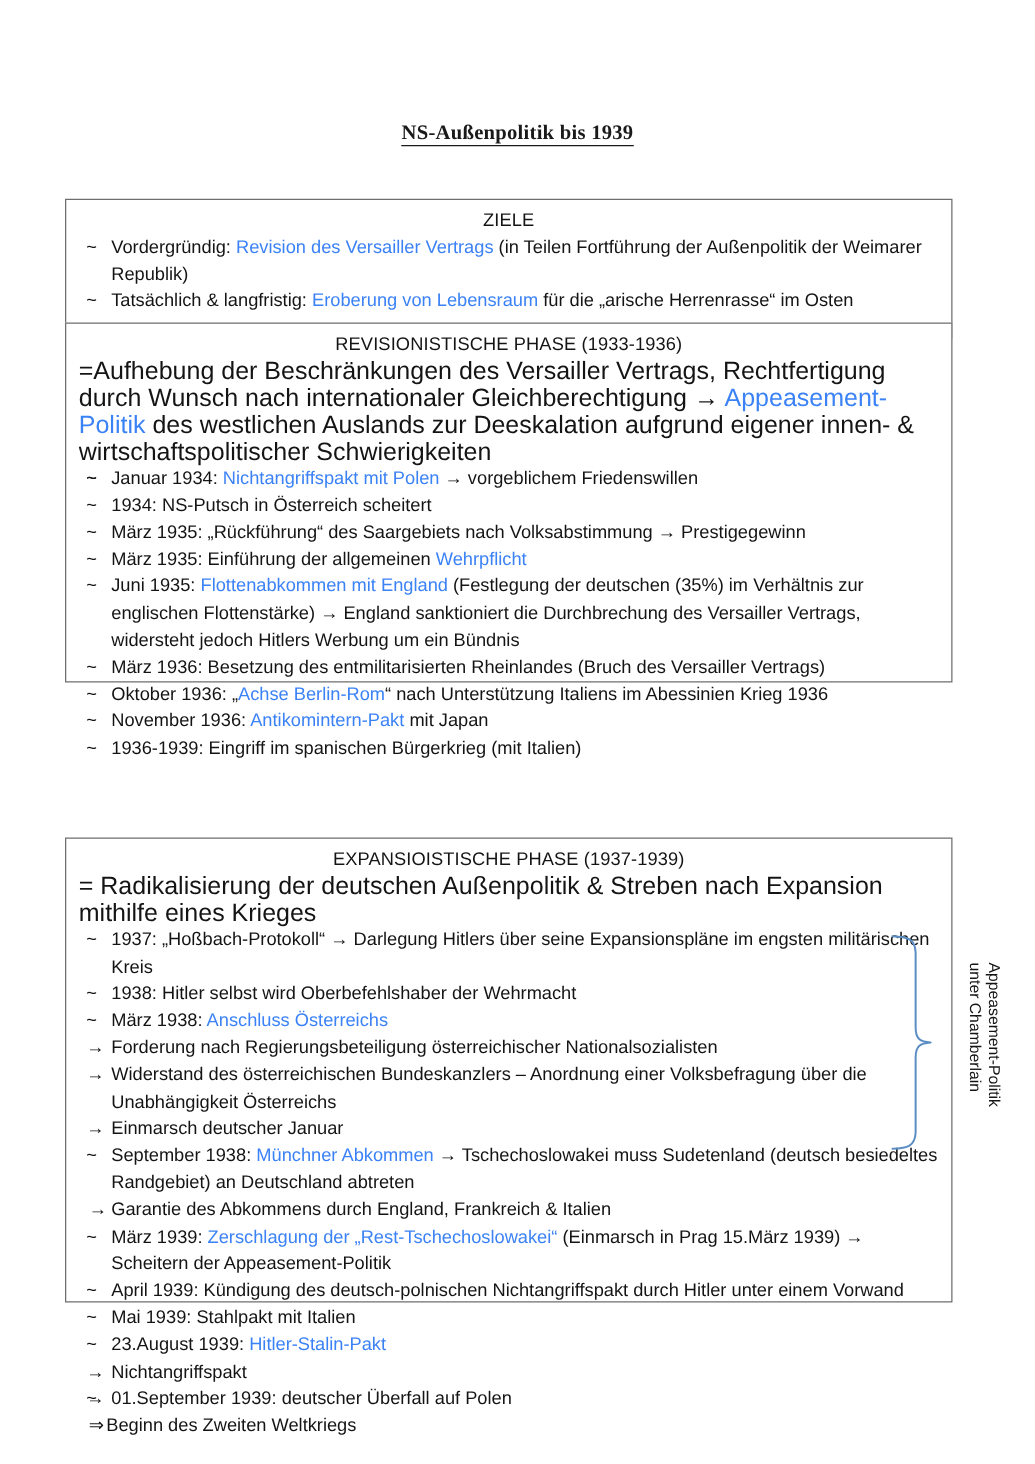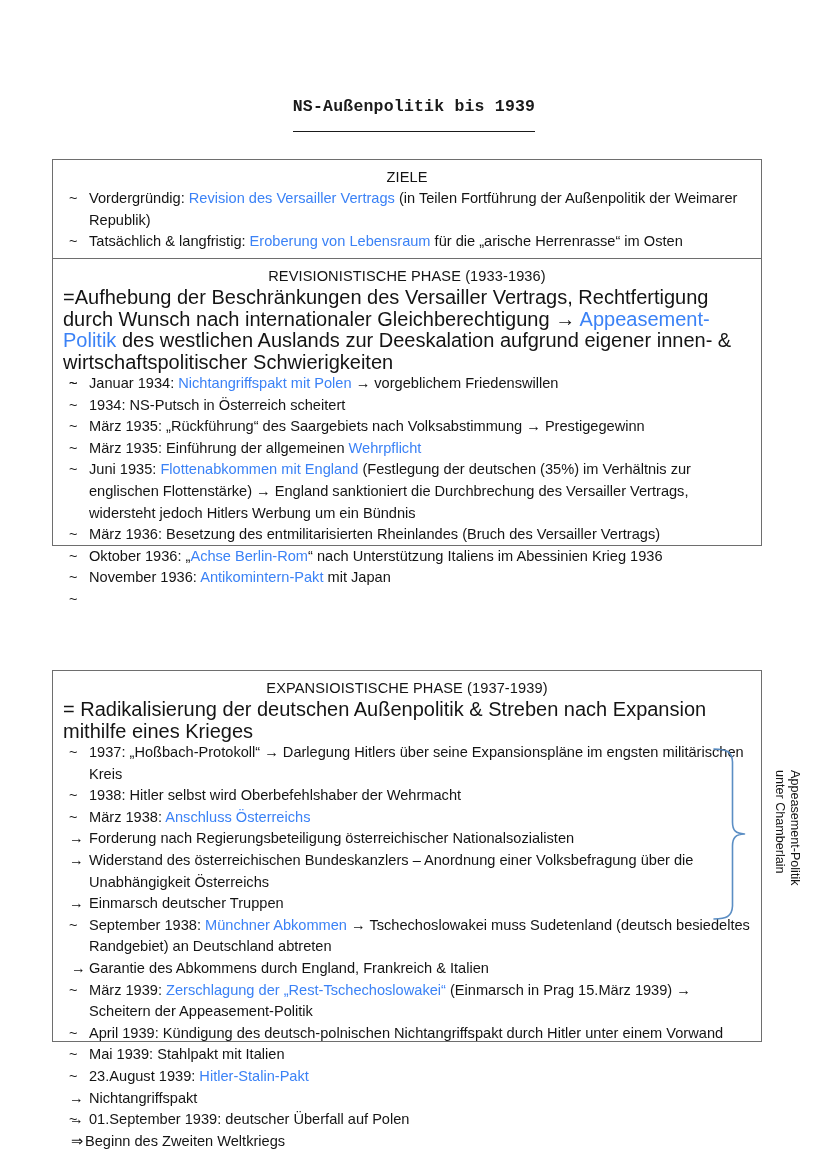--- a/index.html
+++ b/index.html
@@ -31,22 +31,21 @@
     width: 828px;
     text-align: center;
     font-family: "Liberation Serif", serif;
     font-size: 16.5px;
     font-weight: 700;
     letter-spacing: 0.2px;
     color: #1a1a1a;
   }
   .doc-title span {
     border-bottom: 1.5px solid #1a1a1a;
-    padding-bottom: 15px;
-    font-family: Liberation Mono, monospace;
+    padding-bottom: 1px;
   }
 
   
   .box {
     position: absolute;
     left: 52px;
     width: 710px;
     box-sizing: border-box;
     border: 1.3px solid #6e6e6e;
     background: #ffffff;
@@ -172,34 +171,34 @@
     <ul class="items">
         <li><span class="bullet">~</span></li>
         <li><span class="bullet">~</span><span><span>Januar 1934: </span><span class="lnk">Nichtangriffspakt mit Polen</span><span> → vorgeblichem Friedenswillen</span></span></li>
         <li><span class="bullet">~</span><span><span>1934: NS-Putsch in Österreich scheitert</span></span></li>
         <li><span class="bullet">~</span><span><span>März 1935: „Rückführung“ des Saargebiets nach Volksabstimmung → Prestigegewinn</span></span></li>
         <li><span class="bullet">~</span><span><span>März 1935: Einführung der allgemeinen </span><span class="lnk">Wehrpflicht</span></span></li>
         <li><span class="bullet">~</span><span><span>Juni 1935: </span><span class="lnk">Flottenabkommen mit England</span><span> (Festlegung der deutschen (35%) im Verhältnis zur englischen Flottenstärke)  → England sanktioniert die Durchbrechung des Versailler Vertrags, widersteht jedoch Hitlers Werbung um ein Bündnis</span></span></li>
         <li><span class="bullet">~</span><span><span>März 1936: Besetzung des entmilitarisierten Rheinlandes (Bruch des Versailler Vertrags)</span></span></li>
         <li><span class="bullet">~</span><span><span>Oktober 1936: „</span><span class="lnk">Achse Berlin-Rom</span><span>“ nach Unterstützung Italiens im Abessinien Krieg 1936</span></span></li>
         <li><span class="bullet">~</span><span><span>November 1936: </span><span class="lnk">Antikomintern-Pakt</span><span> mit Japan</span></span></li>
-        <li><span class="bullet">~</span></li>
+        <li><span class="bullet">~</span><span><span>1936-1939: Eingriff im spanischen Bürgerkrieg (mit Italien)</span></span></li>
       </ul>
   </div>
 
   <div class="box" id="box-expansion">
     <div class="box-title">EXPANSIOISTISCHE PHASE (1937-1939)</div>
     <div class="lead"><span>= Radikalisierung der deutschen Außenpolitik &amp; Streben nach Expansion mithilfe eines Krieges</span></div>
     <ul class="items">
         <li><span class="bullet">~</span><span><span>1937: „Hoßbach-Protokoll“ → Darlegung Hitlers über seine Expansionspläne im engsten militärischen Kreis</span></span></li>
         <li><span class="bullet">~</span><span><span>1938: Hitler selbst wird Oberbefehlshaber der Wehrmacht</span></span></li>
         <li><span class="bullet">~</span><span><span>März 1938: </span><span class="lnk">Anschluss Österreichs</span></span></li>
         <li class="deep"><span class="bullet">→</span><span><span>Forderung nach Regierungsbeteiligung österreichischer Nationalsozialisten</span></span></li>
         <li class="deep"><span class="bullet">→</span><span><span>Widerstand des österreichischen Bundeskanzlers – Anordnung einer Volksbefragung über die Unabhängigkeit Österreichs</span></span></li>
-        <li class="deep"><span class="bullet">→</span><span><span>Einmarsch deutscher Truppen</span></span></li>
+        <li class="deep"><span class="bullet">→</span><span><span>Einmarsch deutscher Januar</span></span></li>
         <li><span class="bullet">~</span><span><span>September 1938: </span><span class="lnk">Münchner Abkommen</span><span> → Tschechoslowakei muss Sudetenland (deutsch besiedeltes Randgebiet) an Deutschland abtreten</span></span></li>
         <li class="tight"><span class="bullet" style="left: 8px;">→</span><span><span>Garantie des Abkommens durch England, Frankreich &amp; Italien</span></span></li>
         <li><span class="bullet">~</span><span><span>März 1939: </span><span class="lnk">Zerschlagung der „Rest-Tschechoslowakei“</span><span> (Einmarsch in Prag 15.März 1939) → Scheitern der Appeasement-Politik</span></span></li>
         <li><span class="bullet">~</span><span><span>April 1939: Kündigung des deutsch-polnischen Nichtangriffspakt durch Hitler unter einem Vorwand</span></span></li>
         <li><span class="bullet">~</span><span><span>Mai 1939: Stahlpakt mit Italien</span></span></li>
         <li><span class="bullet">~</span><span><span>23.August 1939: </span><span class="lnk">Hitler-Stalin-Pakt</span></span></li>
         <li class="sub"><span class="bullet">→</span><span><span>Nichtangriffspakt</span></span></li>
         <li class="sub"><span class="bullet">→</span></li>
         <li><span class="bullet">~</span><span><span>01.September 1939: deutscher Überfall auf Polen</span></span></li>
         <li style="padding-left: 22px;"><span class="bullet" style="left: 8px;">⇒</span><span><span>Beginn des Zweiten Weltkriegs</span></span></li>

